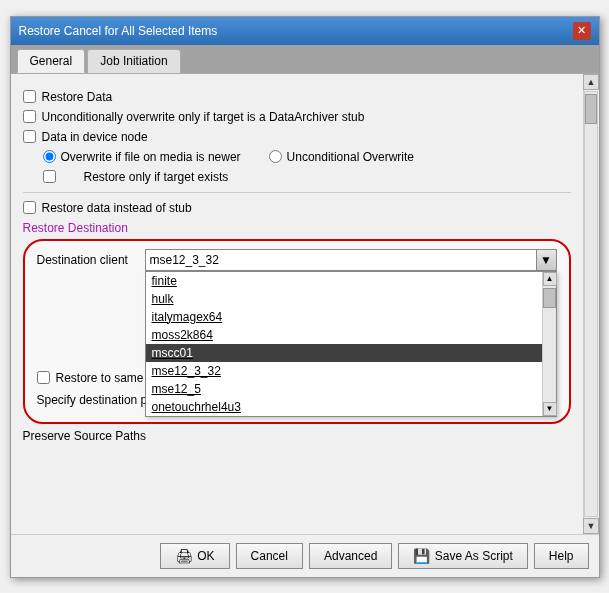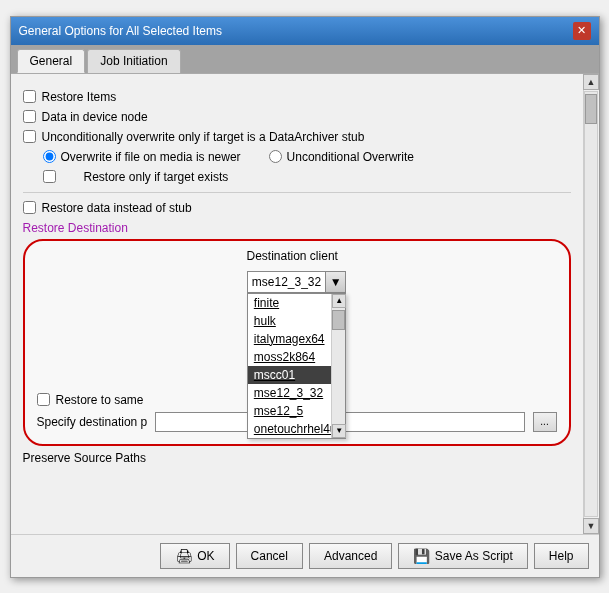--- a/index.html
+++ b/index.html
@@ -144,21 +144,20 @@
       border: 2px solid #cc0000;
       border-radius: 20px;
       padding: 8px 12px;
       margin: 4px 0;
       background: #f8f8f8;
     }
     .dest-row {
       display: flex;
       align-items: center;
       gap: 8px;
-      flex-direction: column;
     }
     .dest-label {
       white-space: nowrap;
       font-size: 12px;
       min-width: 100px;
     }
     .dropdown-wrapper {
       position: relative;
       flex: 1;
     }
@@ -247,49 +246,49 @@
       margin-left: 20px;
       gap: 28px;
     }
   </style>
 </head>
 <body>
 
 <div class="dialog">
 
   <div class="title-bar">
-    <span>General Options for All Selected Items</span>
+    <span>Restore Cancel for All Selected Items</span>
     <button class="title-bar-close">✕</button>
   </div>
 
   <div class="tabs">
     <div class="tab active">
       <span>General</span>
     </div>
     <div class="tab">
       <span>Job Initiation</span>
     </div>
   </div>
 
   <div class="content">
     <div class="main-panel">
 
       <div class="checkbox-row">
         <input type="checkbox" style="">
-        <label>Restore Items</label>
+        <label>Restore Data</label>
       </div>
 
       <div class="checkbox-row">
         <input type="checkbox" style="">
+        <label>Unconditionally overwrite only if target is a DataArchiver stub</label>
+      </div>
+
+      <div class="checkbox-row">
+        <input type="checkbox" style="">
         <label>Data in device node</label>
-      </div>
-
-      <div class="checkbox-row">
-        <input type="checkbox" style="">
-        <label>Unconditionally overwrite only if target is a DataArchiver stub</label>
       </div>
 
 
       <div class="radio-group indent">
         <div class="radio-item">
           <input type="radio" name="overwrite_mode" checked="" style="">
           <label>Overwrite if file on media is newer</label>
         </div>
         <div class="radio-item">
           <input type="radio" name="overwrite_mode" style="">

